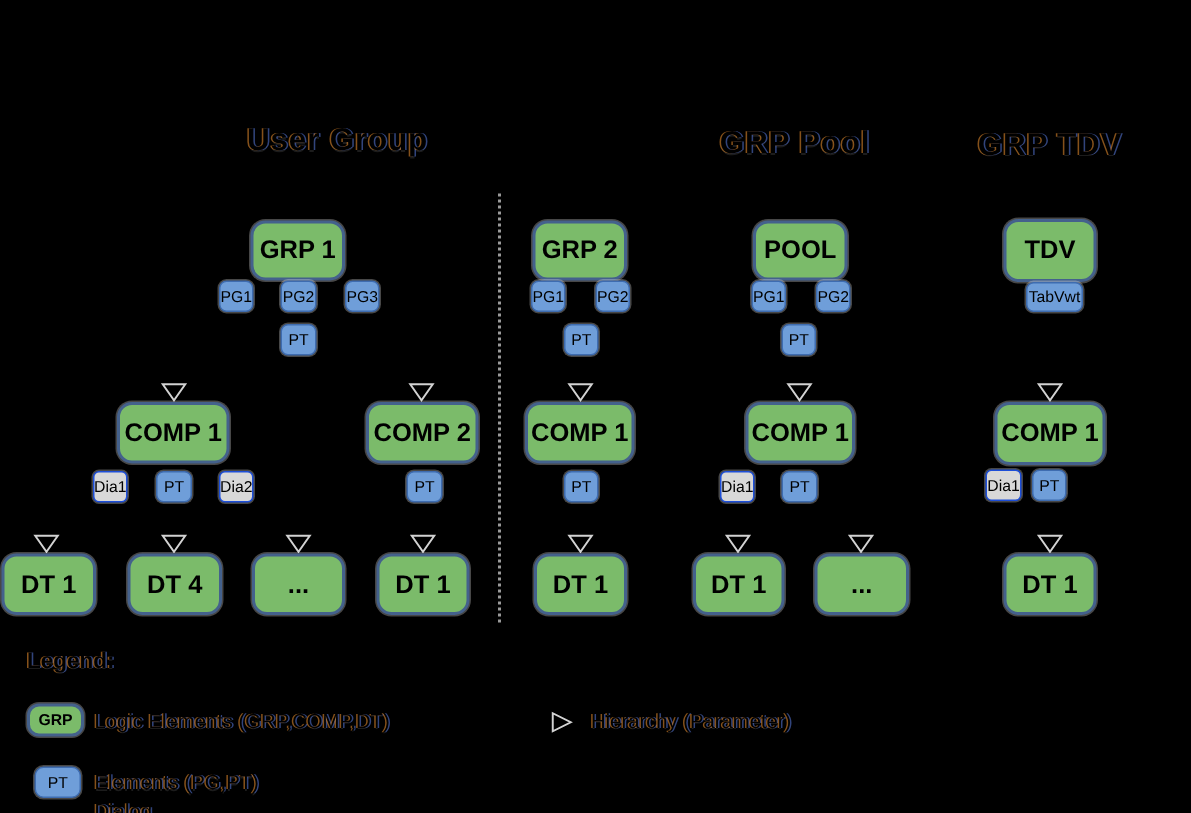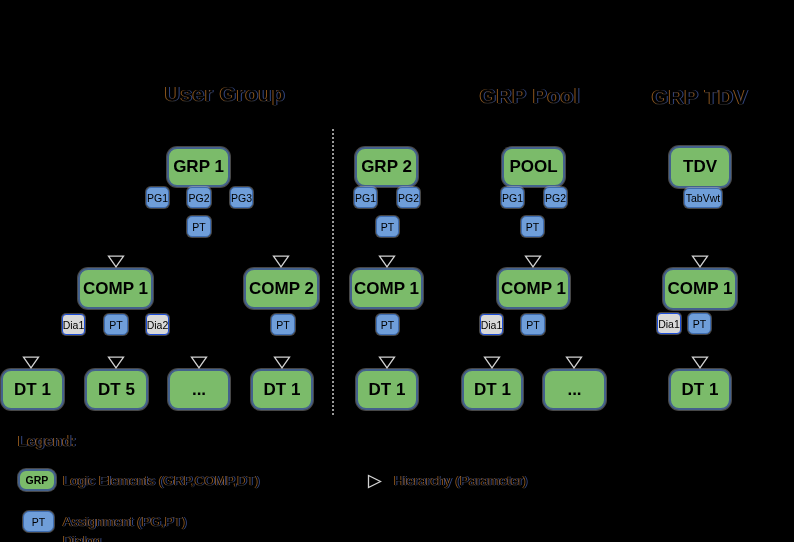--- a/index.html
+++ b/index.html
@@ -63,21 +63,21 @@
         <path d="M1.5,1.2 L16.5,1.2 L9,11.8 Z" fill="#000" stroke="#d2d2d2" stroke-width="1.3"></path>
       </svg></div>
   <div class="arrow" style="left:190px;top:311px;"><svg width="18" height="13">
         <path d="M1.5,1.2 L16.5,1.2 L9,11.8 Z" fill="#000" stroke="#d2d2d2" stroke-width="1.3"></path>
       </svg></div>
   <div class="arrow" style="left:273px;top:311px;"><svg width="18" height="13">
         <path d="M1.5,1.2 L16.5,1.2 L9,11.8 Z" fill="#000" stroke="#d2d2d2" stroke-width="1.3"></path>
       </svg></div>
 
   <div class="node green" style="left:1px;top:324px;width:63px;height:41px;">DT 1</div>
-  <div class="node green" style="left:85px;top:324px;width:63px;height:41px;">DT 5</div>
+  <div class="node green" style="left:85px;top:324px;width:63px;height:41px;">DT 4</div>
   <div class="node green" style="left:168px;top:324px;width:62px;height:41px;">...</div>
   <div class="node green" style="left:251px;top:324px;width:62px;height:41px;">DT 1</div>
 
   <div class="node green" style="left:355px;top:102px;width:63px;height:40px;">GRP 2</div>
   <div class="node blue" style="left:354px;top:142px;width:23px;height:21px;">PG1</div>
   <div class="node blue" style="left:397px;top:142px;width:23px;height:21px;">PG2</div>
   <div class="node blue" style="left:376px;top:171px;width:23px;height:21px;">PT</div>
 
   <div class="arrow" style="left:378px;top:210px;"><svg width="18" height="13">
         <path d="M1.5,1.2 L16.5,1.2 L9,11.8 Z" fill="#000" stroke="#d2d2d2" stroke-width="1.3"></path>
@@ -124,21 +124,21 @@
         <path d="M1.5,1.2 L16.5,1.2 L9,11.8 Z" fill="#000" stroke="#d2d2d2" stroke-width="1.3"></path>
       </svg></div>
   <div class="node green" style="left:669px;top:324px;width:62px;height:41px;">DT 1</div>
 
   <div class="ghost legend-head" style="left:18px;top:387px;text-align:right;">Legend:</div>
 
   <div class="node green" style="left:18px;top:424px;width:38px;height:22px;border-radius:8px;font-size:10.5px;">GRP</div>
   <div class="ghost legend-text" style="left:63px;top:428px;">Logic Elements (GRP,COMP,DT)</div>
 
   <div class="node blue" style="left:23px;top:466px;width:31px;height:21px;border-radius:6px;">PT</div>
-  <div class="ghost legend-text" style="left:63px;top:469px;">Assignment (PG,PT)</div>
+  <div class="ghost legend-text" style="left:63px;top:469px;">Elements (PG,PT)</div>
 
   <div class="node gray" style="left:23px;top:506px;width:31px;height:21px;">Dia</div>
   <div class="ghost legend-text" style="left:63px;top:488px;">Dialog</div>
 
   <div class="arrow" style="left:367px;top:429px;"><svg width="16" height="15">
         <path d="M1.5,1.5 L1.5,13.5 L13.5,7.5 Z" fill="#000" stroke="#d2d2d2" stroke-width="1.3"></path>
       </svg></div>
   <div class="ghost legend-text" style="left:394px;top:428px;">Hierarchy (Parameter)</div>
 
 </div>

